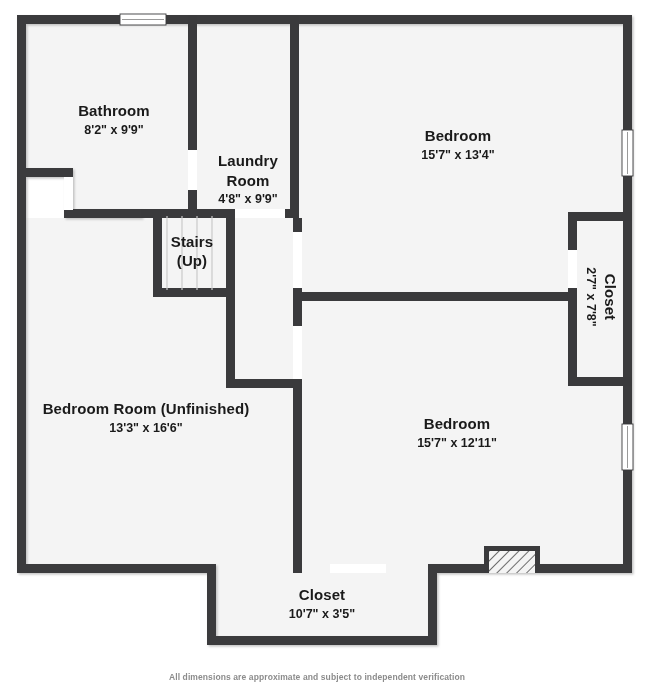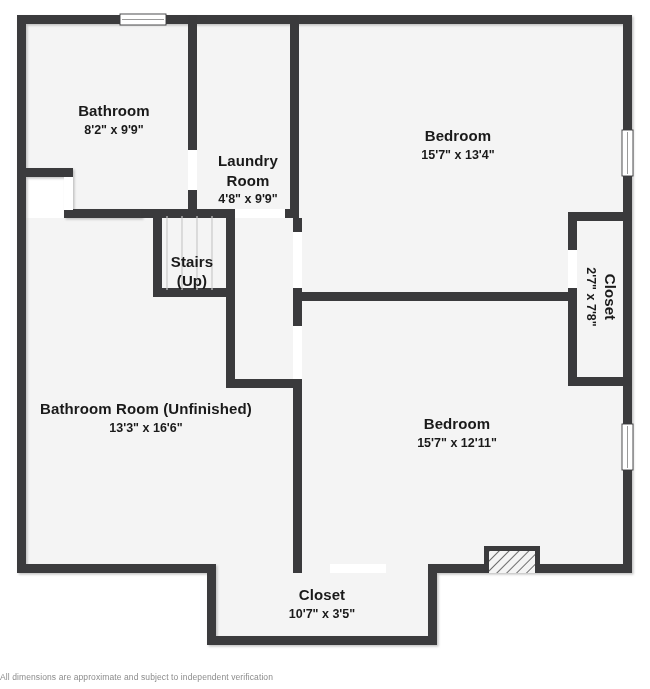--- a/index.html
+++ b/index.html
@@ -49,24 +49,26 @@
     transform: translate(-50%, -50%) rotate(90deg);
   }
   .room-label.centered {
     transform: translate(-50%, -50%);
   }
   .disclaimer {
     position: absolute;
     left: 0;
     right: 16px;
     top: 672px;
+    text-align: center;
     font-size: 8.5px;
     color: #8c8c8c;
     font-family: "Liberation Sans", sans-serif;
     letter-spacing: 0.1px;
+    font-weight: bold;
   }
 </style>
 </head>
 <body>
 
 <div id="plan-root">
 
   <svg id="floorplan" viewBox="0 0 650 689" xmlns="http://www.w3.org/2000/svg">
     <defs>
       <pattern id="hatchPattern" width="7" height="7" patternTransform="rotate(45)" patternUnits="userSpaceOnUse">
@@ -197,27 +199,27 @@
   <div class="room-label centered" style="left:458px; top:145px;">
     <span class="rname">Bedroom</span>
     <span class="rdim">15'7" x 13'4"</span>
   </div>
 
   <div class="room-label rot90" style="left:601px; top:297px;">
     <span class="rname">Closet</span>
     <span class="rdim">2'7" x 7'8"</span>
   </div>
 
-  <div class="room-label centered" style="left:192px; top:272px;">
+  <div class="room-label centered" style="left:192px; top:252px;">
     <span class="rname">Stairs</span>
     <span class="rname">(Up)</span>
   </div>
 
   <div class="room-label centered" style="left:146px; top:418px;">
-    <span class="rname">Bathroom Room (Unfinished)</span>
+    <span class="rname">Bedroom Room (Unfinished)</span>
     <span class="rdim">13'3" x 16'6"</span>
   </div>
 
   <div class="room-label centered" style="left:457px; top:433px;">
     <span class="rname">Bedroom</span>
     <span class="rdim">15'7" x 12'11"</span>
   </div>
 
   <div class="room-label centered" style="left:322px; top:604px;">
     <span class="rname">Closet</span>

